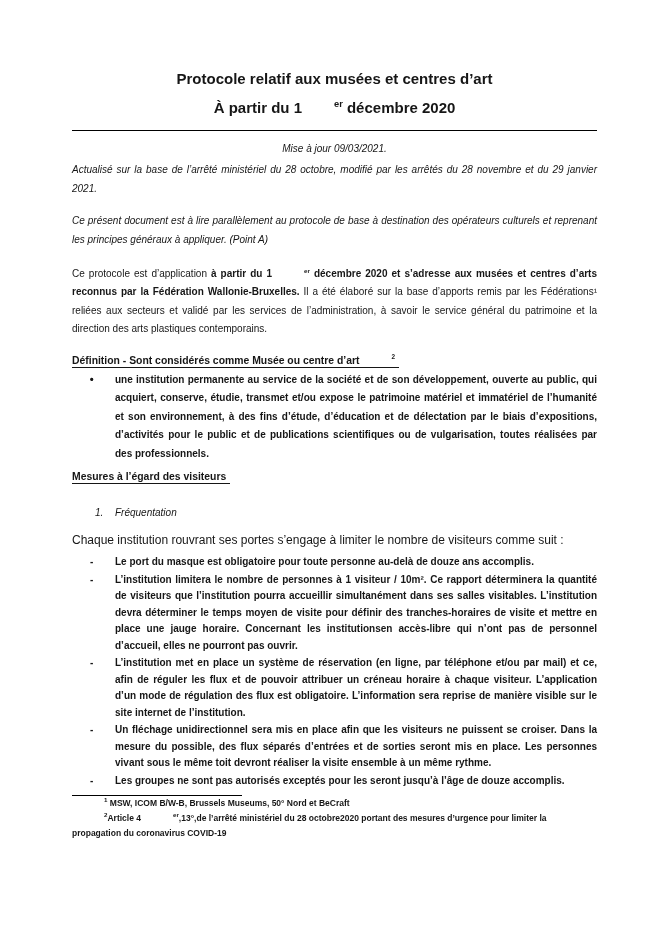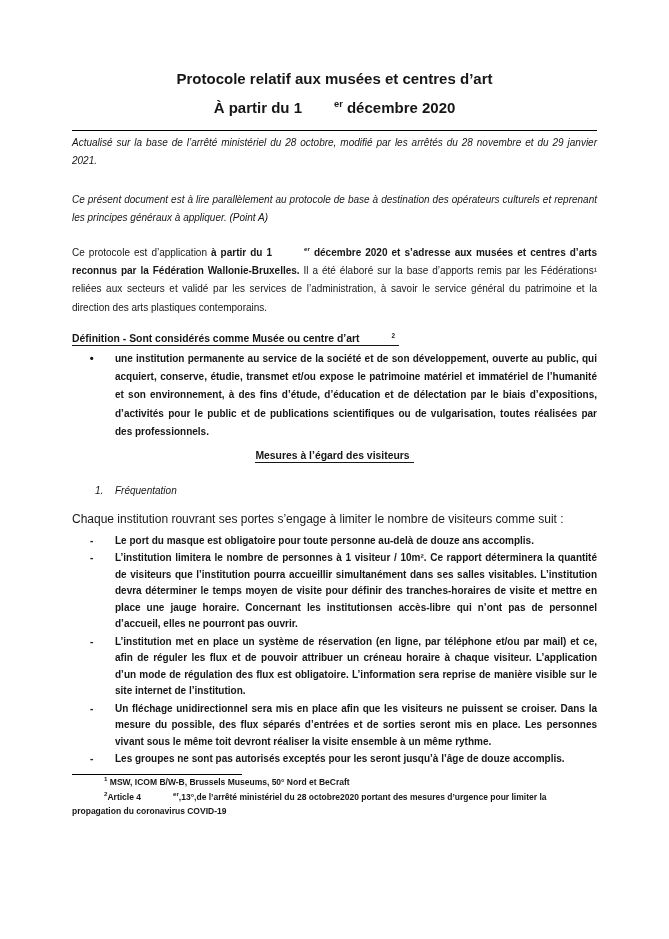--- a/index.html
+++ b/index.html
@@ -15,47 +15,48 @@
   .title { font-size: 15px; font-weight: bold; text-align: center; line-height: 29px; }
   sup { font-size: 0.62em; vertical-align: super; line-height: 0; margin-left: 32px; }
   .rule { border: 0; border-top: 1.6px solid #000; margin-top: 8px; }
   p { line-height: 18.4px; }
   .it   { font-style: italic; }
   .ctr  { text-align: center; }
   .just { text-align: justify; }
   .b    { font-weight: bold; }
   .update     { margin-top: 9px; }
   .actualise  { margin-top: 3px; }
-  .parallele  { margin-top: 20px; }
+  .parallele  { margin-top: 14px; }
   .application{ margin-top: 16px; }
   .sec-head { margin-top: 13px; font-weight: bold; font-size: 10.4px; line-height: 18.4px; }
   .sec-head .ul { border-bottom: 1.1px solid #161616; padding-right: 4px; padding-bottom: 1px; }
   .b-list { margin-top: 1px; }
   .li { position: relative; padding-left: 43px; text-align: justify; line-height: 18.4px; font-weight: bold; }
   .li .mk { position: absolute; left: 18px; font-weight: bold; }
-  .mes-head { margin-top: 5px; text-align: center; }
+  .mes-head { margin-top: 5px; }
   .freq { margin-top: 17px; font-style: italic; padding-left: 23px; line-height: 18.4px; }
   .freq .num { display: inline-block; width: 20px; }
   .limit-intro { margin-top: 9px; font-size: 12px; }
   .dash-list { margin-top: 5px; }
   .dash-list .li { line-height: 16.5px; margin-bottom: 1px; }
   .fn-sep { width: 170px; border: 0; border-top: 1.8px solid #000; margin-top: 6px; }
   .fn { font-size: 8.5px; line-height: 14.6px; font-weight: bold; }
   .fn:first-of-type { margin-top: 4px; }
   .fn sup { font-size: 6.2px; }
 </style>
 </head>
 <body>
 
 <div class="page">
 
   <h1 class="title">Protocole relatif aux musées et centres d’art</h1>
   <h2 class="title"><span>À partir du 1</span><sup>er</sup><span> décembre 2020</span></h2>
   <div class="rule"></div>
 
+  <p class="it ctr update">Mise à jour 09/03/2021.</p>
   <p class="it just actualise">Actualisé sur la base de l’arrêté ministériel du 28 octobre, modifié par les arrêtés du 28 novembre et du 29 janvier 2021.</p>
   <p class="it just parallele">Ce présent document est à lire parallèlement au protocole de base à destination des opérateurs culturels et reprenant les principes généraux à appliquer. (Point A)</p>
 
   <p class="just application"><span>Ce protocole est d’application </span><span class="b"><span>à partir du 1</span><sup>er</sup><span> décembre 2020</span></span><span class="b"> et s’adresse aux musées et centres d’arts reconnus par la Fédération Wallonie-Bruxelles.</span><span> Il a été élaboré sur la base d’apports remis par les Fédérations¹ reliées aux secteurs et validé par les services de l’administration, à savoir le service général du patrimoine et la direction des arts plastiques contemporains.</span></p>
 
   <p class="sec-head"><span class="ul"><span>Définition - Sont considérés comme Musée ou centre d’art</span><sup>2</sup></span></p>
 
   <div class="b-list">
     <div class="li"><span class="mk">•</span></div>
     <div class="li"><span class="mk">•</span><span>une institution permanente au service de la société et de son développement, ouverte au public, qui acquiert, conserve, étudie, transmet et/ou expose le patrimoine matériel et immatériel de l’humanité et son environnement, à des fins d’étude, d’éducation et de délectation par le biais d’expositions, d’activités pour le public et de publications scientifiques ou de vulgarisation, toutes réalisées par des professionnels.</span></div>

